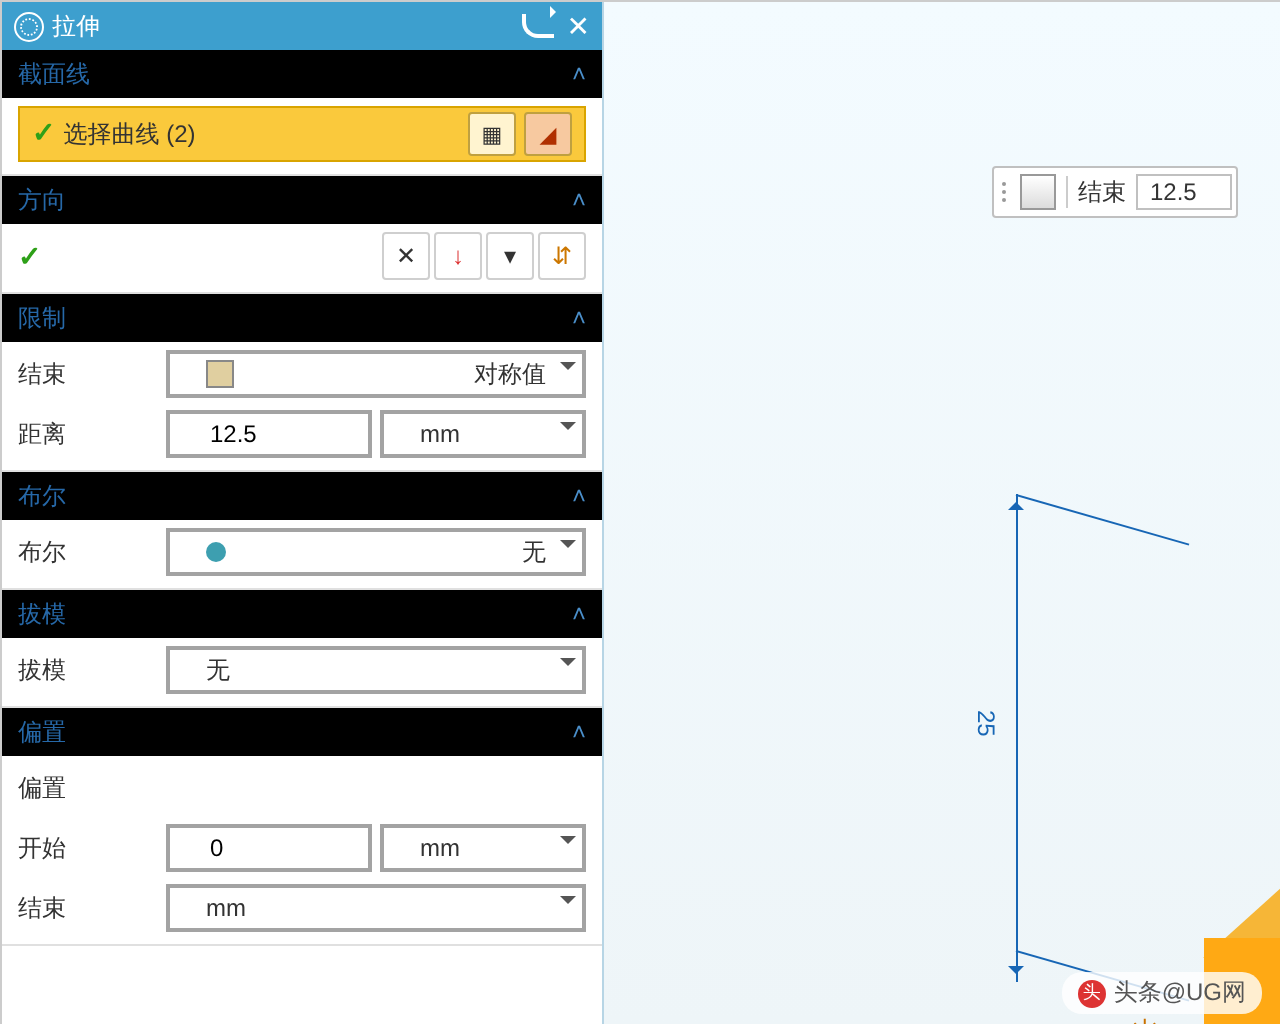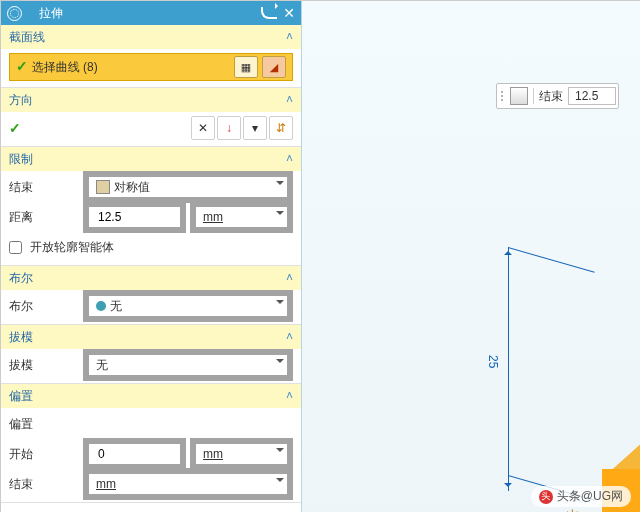--- a/index.html
+++ b/index.html
@@ -1,44 +1,44 @@
 <!DOCTYPE html>
 <html><head>
 <meta charset="utf-8">
 <style>
   html,body{margin:0;padding:0;font-family:"Microsoft YaHei",Arial,sans-serif;font-size:12px;background:#fff;color:#333;}
   .app{display:flex;width:640px;height:512px;border:1px solid #ccc;position:relative;overflow:hidden;}
   
   .panel{width:300px;min-width:300px;background:#fff;border-right:1px solid #b7d5e5;display:flex;flex-direction:column;overflow-y:auto;}
   .panel-titlebar{background:#3d9fce;color:#fff;height:24px;display:flex;align-items:center;justify-content:space-between;padding:0 6px;}
-  .panel-titlebar .lt{display:flex;align-items:center;gap:17px;}
+  .panel-titlebar .lt{display:flex;align-items:center;gap:4px;}
   .gear-icon{width:13px;height:13px;border:1.5px solid #fff;border-radius:50%;position:relative;}
   .gear-icon::before{content:"";position:absolute;inset:2px;border:1px dotted #fff;border-radius:50%;}
   .panel-titlebar .rt{display:flex;gap:6px;align-items:center;}
   .undo-icon{width:14px;height:10px;border:2px solid #fff;border-top:none;border-right:none;border-radius:0 0 0 8px;position:relative;}
   .undo-icon::after{content:"";position:absolute;right:-4px;top:-4px;border:3px solid transparent;border-left-color:#fff;}
   .close-icon{font-size:14px;line-height:1;}
   .section{border-bottom:1px solid #e0e0e0;}
-  .section-head{display:flex;justify-content:space-between;align-items:center;height:24px;padding:0 8px;color:#2668a8;background:#fef9c3;}
+  .section-head{display:flex;justify-content:space-between;align-items:center;height:24px;padding:0 8px;color:#2668a8;background:#000000;}
   .chevron{color:#4a8ec9;font-size:12px;}
   .section-body{padding:4px 8px 6px 8px;display:flex;flex-direction:column;gap:6px;}
   .row{display:flex;align-items:center;height:24px;gap:4px;}
   .row .label{flex:0 0 70px;}
   .checkmark{color:#2ea018;font-weight:bold;font-size:14px;margin-right:4px;}
   .sel-row{background:#fac93c;border:1px solid #d9a400;padding:0 6px;height:26px;display:flex;align-items:center;justify-content:space-between;}
   .iconbar{display:flex;gap:4px;}
   .ibtn{width:22px;height:20px;border:1px solid #bfa040;background:#fff4d0;display:flex;align-items:center;justify-content:center;border-radius:2px;font-size:11px;}
   .ibtn.red{background:#f7c9a0;color:#b03000;}
   .vec-icons{display:flex;gap:2px;margin-left:auto;}
   .vec-btn{width:22px;height:22px;border:1px solid #cfcfcf;background:#fff;display:flex;align-items:center;justify-content:center;border-radius:2px;font-size:12px;}
-  .field{flex:1;height:20px;border:6px solid #a3a3a3;background:#fff;padding:0 7px;display:flex;align-items:center;position:relative;}
+  .field{flex:1;height:20px;border:2px solid #a3a3a3;background:#fff;padding:0 18px;display:flex;align-items:center;position:relative;justify-content:space-between;}
   .field .dd{position:absolute;right:3px;top:4px;border:4px solid transparent;border-top-color:#555;}
   .field.input input{border:none;outline:none;width:100%;font-size:12px;background:transparent;}
   .pair{display:flex;flex:1;gap:4px;}
-  .unit{width:45px;text-decoration:underline;}
+  .unit{width:45px;}
   .cb-row input{margin:0 4px 0 0;}
   .dot-sym{width:10px;height:10px;border-radius:50%;background:#3d9fb0;display:inline-block;margin-right:4px;}
   
   .viewport{flex:1;position:relative;background:linear-gradient(#f3fbff,#eef5f8);}
   .float-box{position:absolute;top:82px;right:22px;height:22px;display:flex;align-items:center;gap:5px;background:#fff;border:1px solid #c0c0c0;padding:1px 2px;border-radius:2px;}
   .float-box .cube{width:16px;height:16px;border:1px solid #999;background:linear-gradient(#fff,#dcdcdc);}
   .float-box .sep{width:1px;height:16px;background:#ccc;}
   .float-box .val{border:1px solid #c0c0c0;padding:1px 6px;min-width:34px;text-align:left;}
   .dots{display:flex;flex-direction:column;gap:2px;padding:0 2px;}
   .dots span{width:2px;height:2px;background:#999;border-radius:50%;}
@@ -80,21 +80,21 @@
       </span>
     </div>
 
     <div class="section">
       <div class="section-head">
         <span>截面线</span>
         <span class="chevron">˄</span>
       </div>
       <div class="section-body">
         <div class="sel-row">
-          <span><span class="checkmark">✓</span><span>选择曲线 (8)</span></span>
+          <span><span class="checkmark">✓</span><span>选择曲线 (2)</span></span>
           <span class="iconbar">
             <span class="ibtn">▦</span>
             <span class="ibtn red">◢</span>
           </span>
         </div>
       </div>
     </div>
 
     <div class="section">
       <div class="section-head">
@@ -132,24 +132,20 @@
           <span class="label">距离</span>
           <div class="pair">
             <div class="field input">
                 <input value="12.5" style="">
               </div>
             <div class="field unit">
                 <span>mm</span>
                 <span class="dd"></span>
               </div>
           </div>
-        </div>
-        <div class="row cb-row">
-          <input type="checkbox" style="">
-            <span>开放轮廓智能体</span>
         </div>
       </div>
     </div>
 
     <div class="section">
       <div class="section-head">
         <span>布尔</span>
         <span class="chevron">˄</span>
       </div>
       <div class="section-body">

